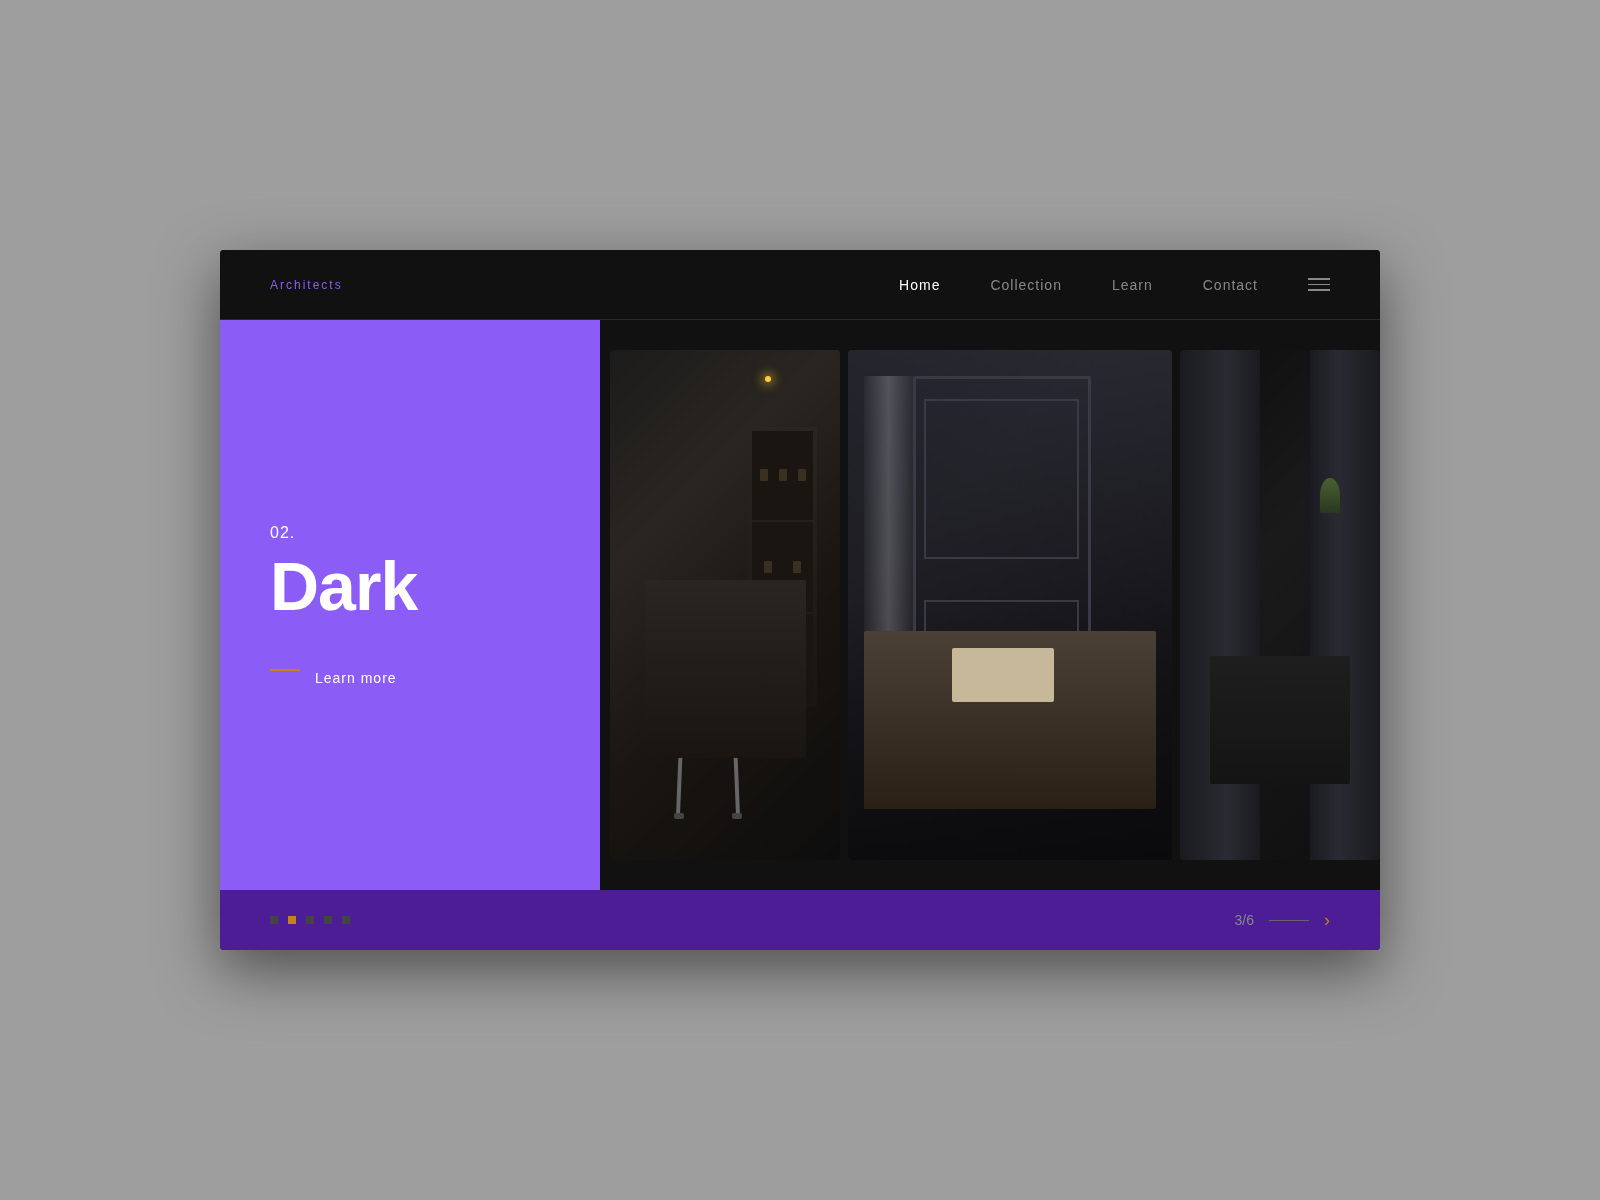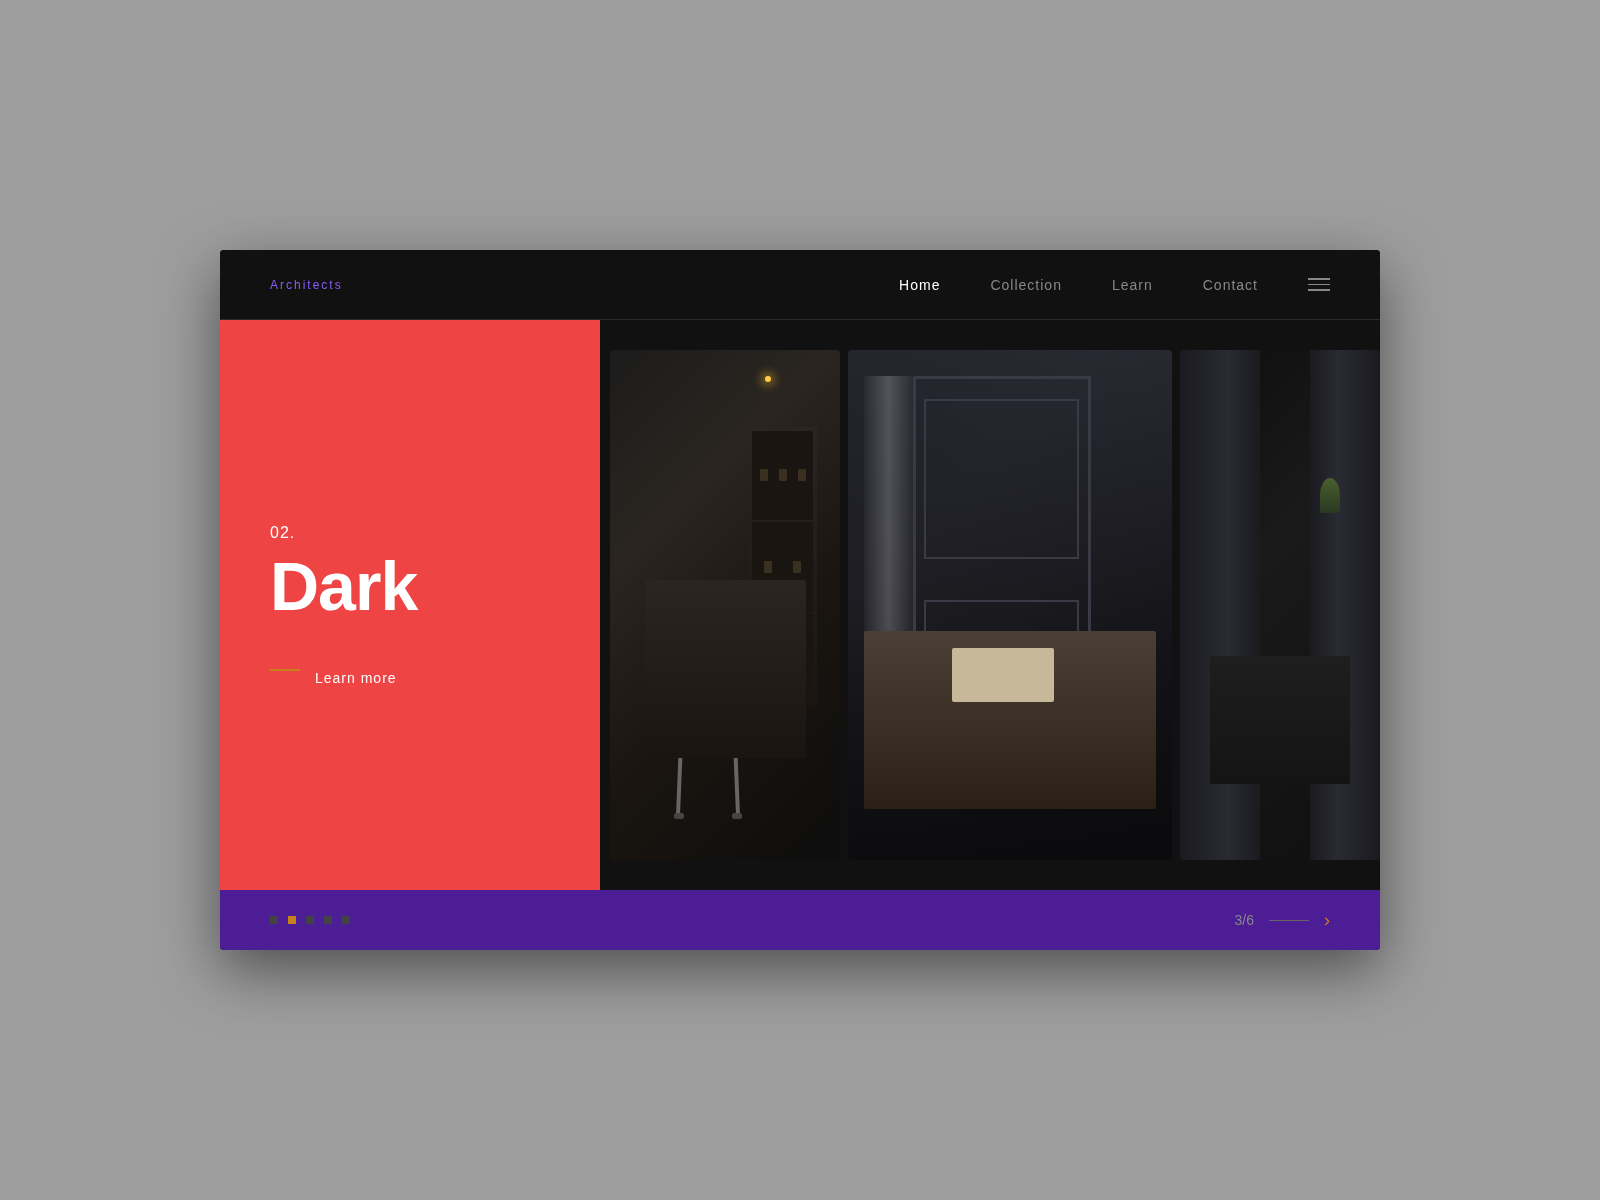--- a/index.html
+++ b/index.html
@@ -82,21 +82,21 @@
     }
 
     
     .text-panel {
       width: 380px;
       flex-shrink: 0;
       padding: 80px 50px 80px 50px;
       display: flex;
       flex-direction: column;
       justify-content: center;
-      background: #ef4444;
+      background: #8b5cf6;
       z-index: 2;
     }
 
     .slide-number {
       color: #ffffff;
       font-size: 16px;
       font-weight: 400;
       margin-bottom: 10px;
       letter-spacing: 1px;
     }

